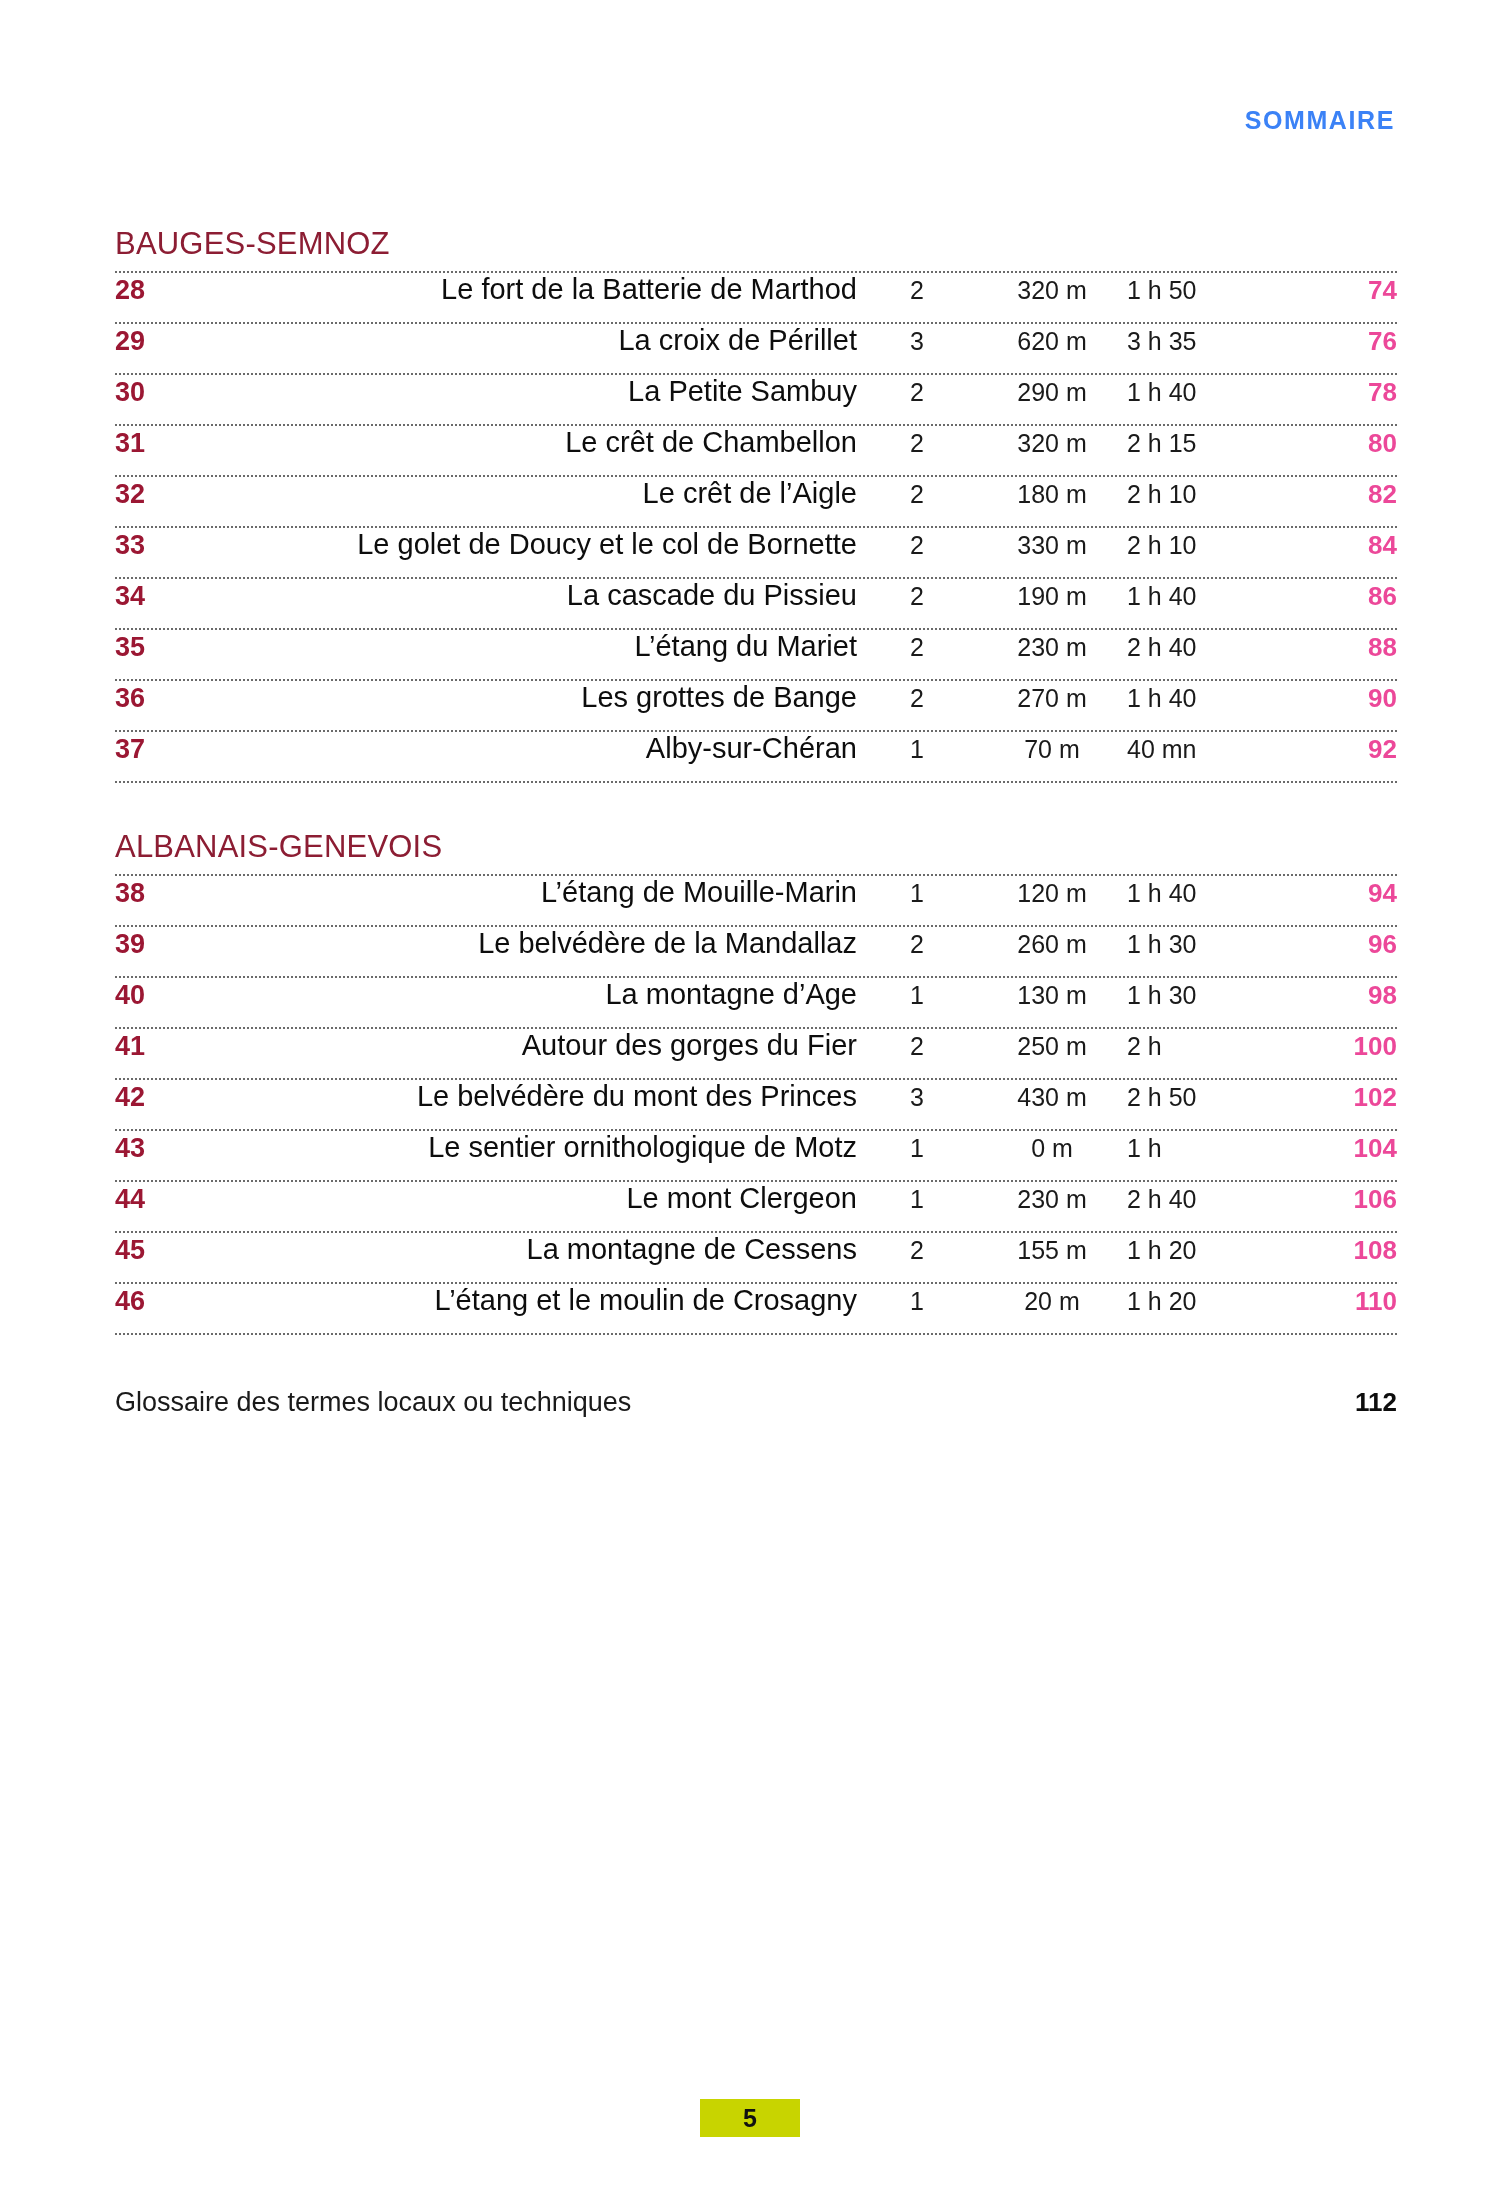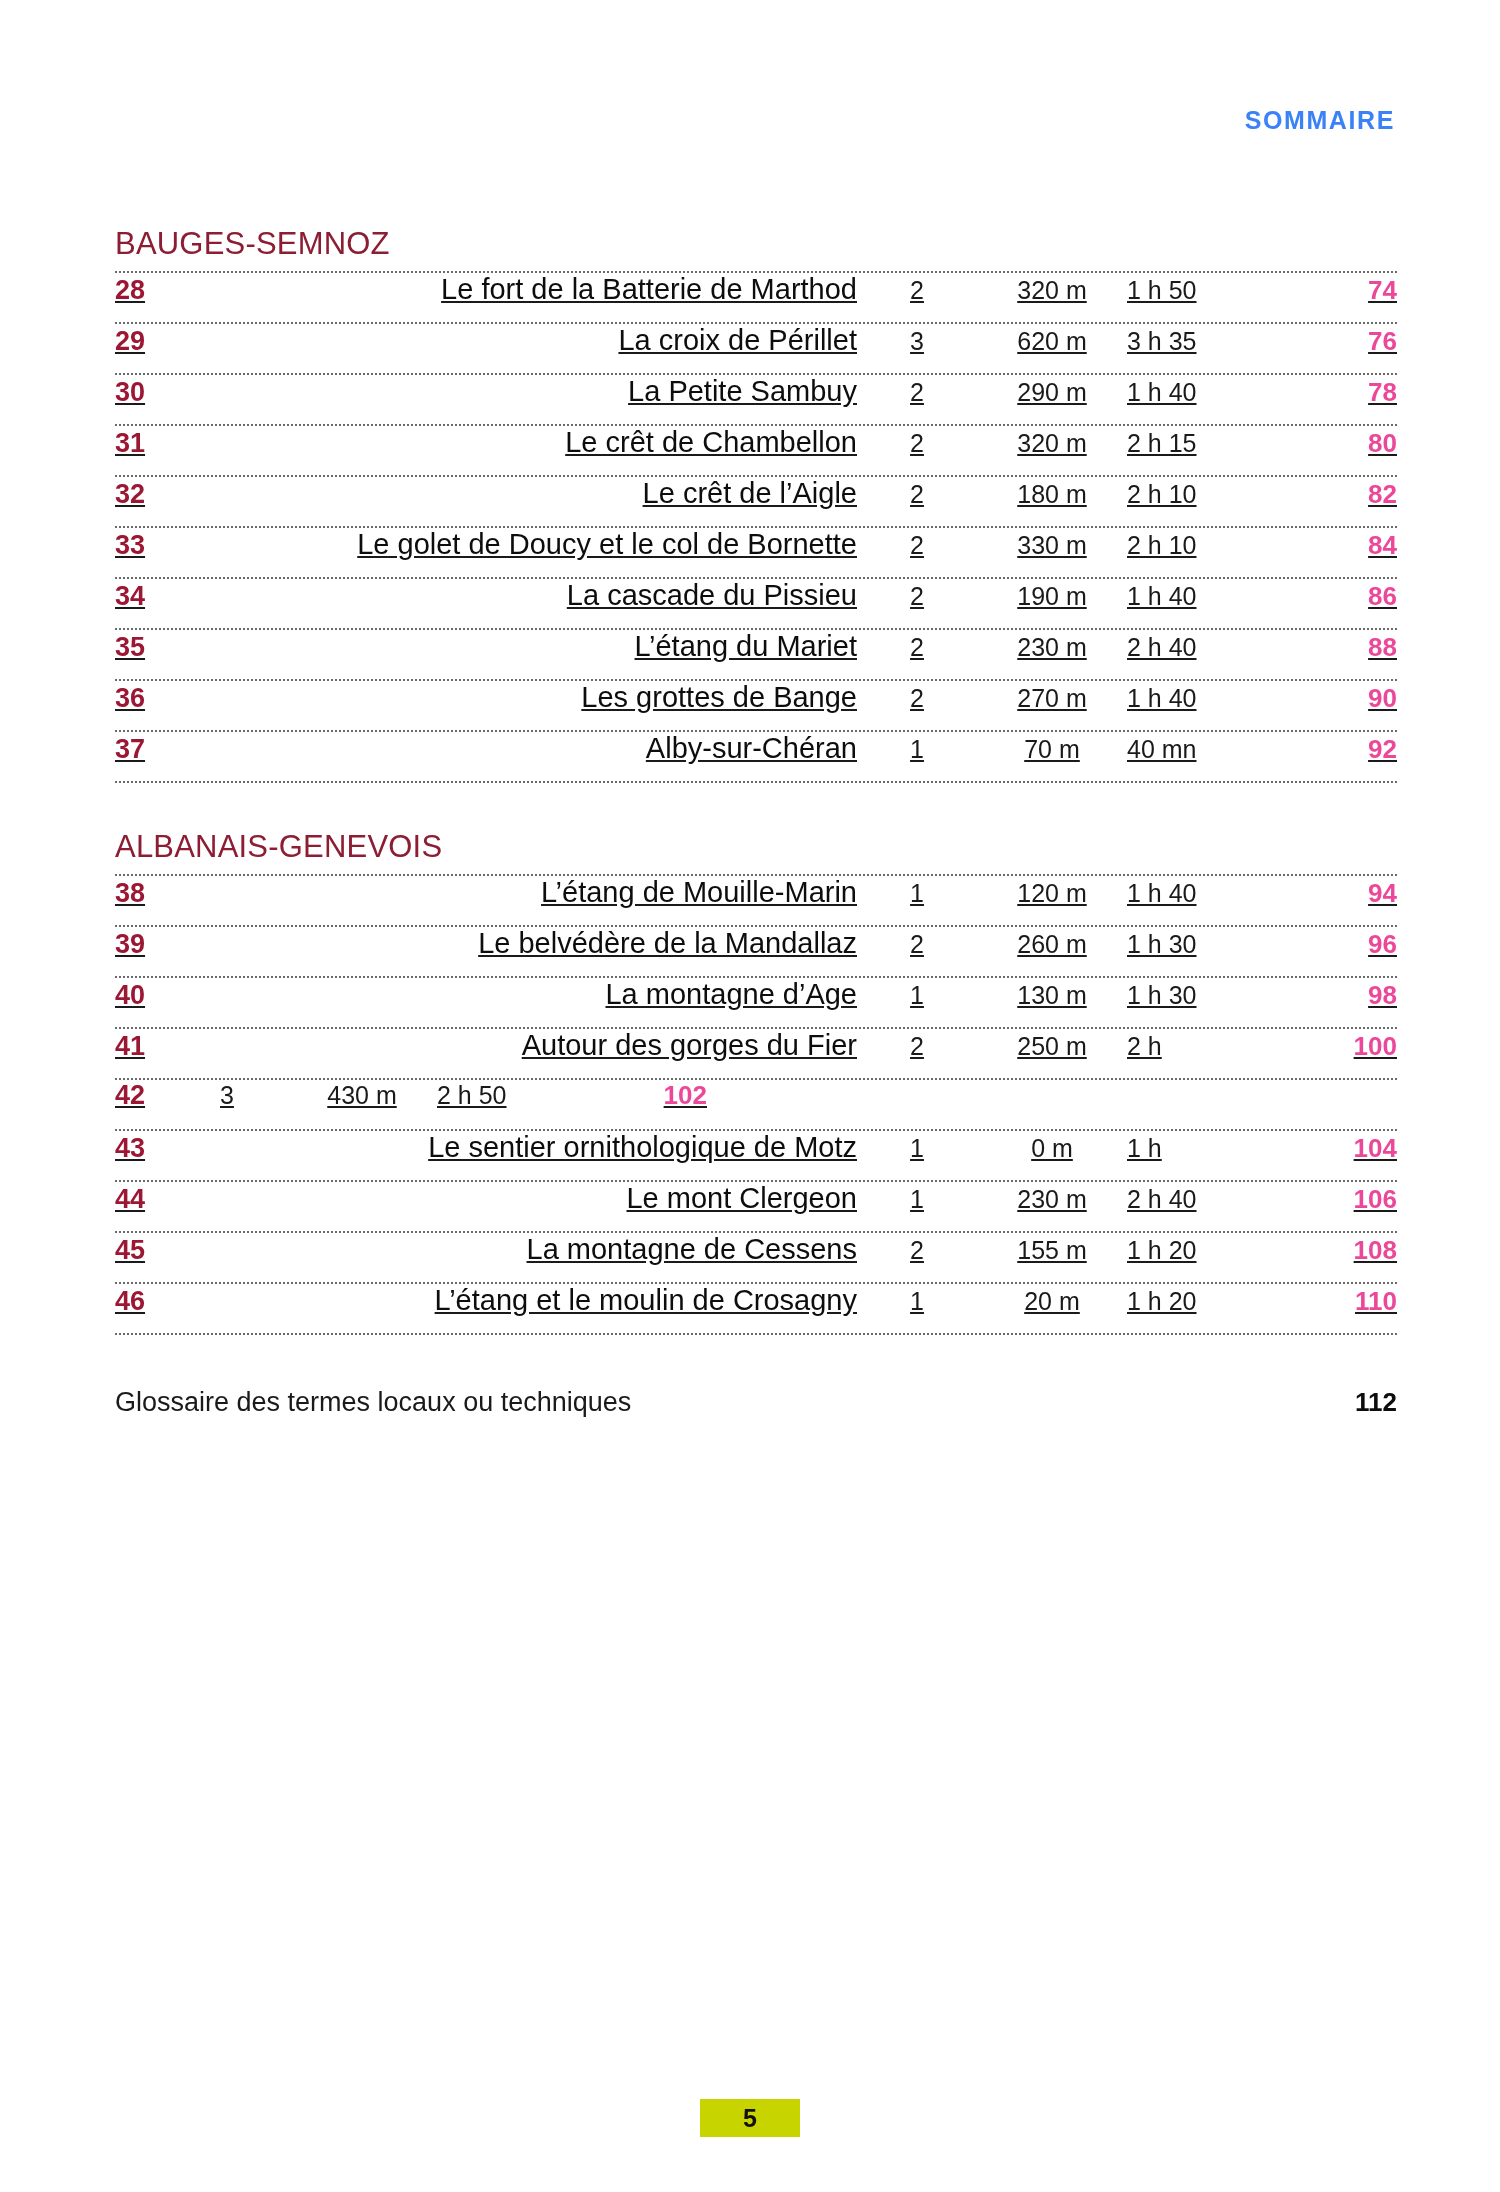--- a/index.html
+++ b/index.html
@@ -58,21 +58,20 @@
     font-weight: normal;
     color: #8c1d33;
     letter-spacing: 0.2px;
     line-height: 1.0;
     padding-bottom: 12px;
     font-family: "Liberation Sans", sans-serif;
   }
 
   .rows {
     border-top: 2px dotted #6a6a6a;
-    text-decoration: underline;
   }
 
   .row {
     display: flex;
     align-items: baseline;
     height: 51px;
     border-bottom: 2px dotted #6a6a6a;
     box-sizing: border-box;
   }
 
@@ -293,20 +292,21 @@
             <div class="row">
               <span class="c-num">41</span>
               <span class="c-title">Autour des gorges du Fier</span>
               <span class="c-diff">2</span>
               <span class="c-elev">250 m</span>
               <span class="c-dur">2 h</span>
               <span class="c-page">100</span>
             </div>
             <div class="row">
               <span class="c-num">42</span>
+              <span class="c-title">Le belvédère du mont des Princes</span>
               <span class="c-diff">3</span>
               <span class="c-elev">430 m</span>
               <span class="c-dur">2 h 50</span>
               <span class="c-page">102</span>
             </div>
             <div class="row">
               <span class="c-num">43</span>
               <span class="c-title">Le sentier ornithologique de Motz</span>
               <span class="c-diff">1</span>
               <span class="c-elev">0 m</span>

